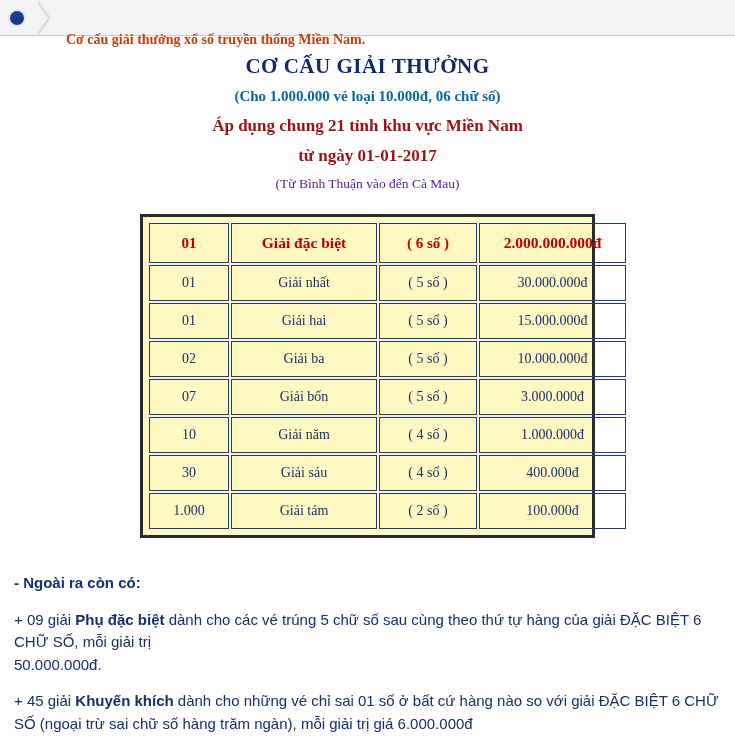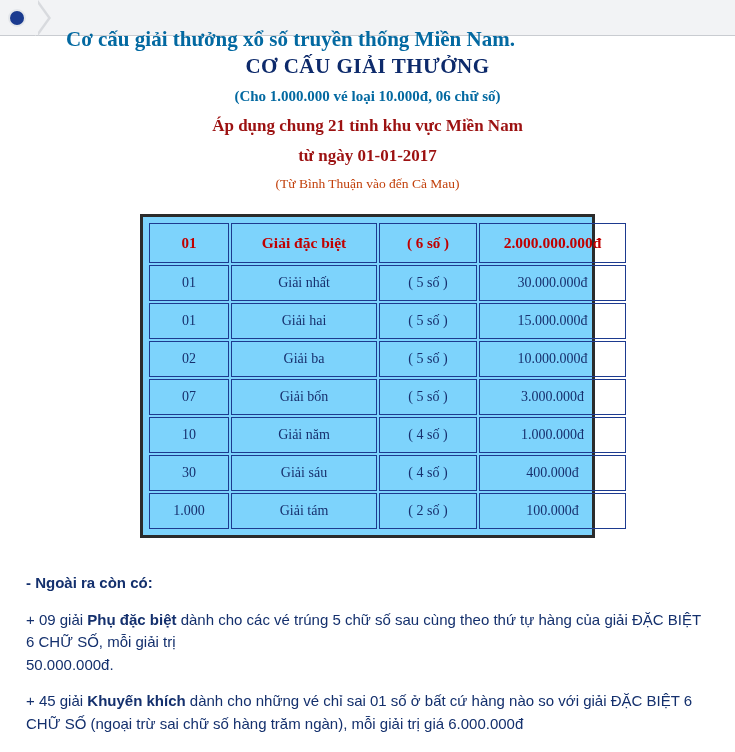--- a/index.html
+++ b/index.html
@@ -58,31 +58,31 @@
     left: -3px;
     top: 0;
     width: 0;
     height: 0;
     border-top: 18px solid transparent;
     border-bottom: 18px solid transparent;
     border-left: 13px solid #f2f3f5;
   }
   .header-title {
     font-family: "Liberation Serif", serif;
-    font-size: 21px;
-    font-weight: bold;
-    color: #0369a1;
+    font-size: 14px;
+    font-weight: bold;
+    color: #c2410c;
     margin-left: 6px;
     white-space: nowrap;
     margin-top: 44px;
   }
 
   
   .content {
-    padding: 0 26px;
+    padding: 0 14px;
     box-sizing: border-box;
   }
 
   .title-block {
     text-align: center;
     margin-top: 18px;
   }
   .title-main {
     font-size: 21px;
     font-weight: bold;
@@ -102,31 +102,31 @@
     margin-top: 11px;
   }
   .title-sub3 {
     font-size: 17px;
     font-weight: bold;
     color: #9c1111;
     margin-top: 10px;
   }
   .title-note {
     font-size: 13.5px;
-    color: #c2410c;
+    color: #4c1d95;
     margin-top: 10px;
     text-align: center;
   }
 
   
   .table-wrap {
     margin: 22px auto 0 auto;
     width: 455px;
     border: 3px solid #2b2b2b;
-    background: #7dd3fc;
+    background: #fef9c3;
     box-sizing: border-box;
     padding: 4px;
   }
   table.prize {
     width: 100%;
     border-collapse: separate;
     border-spacing: 2px;
     table-layout: fixed;
   }
   table.prize td {

